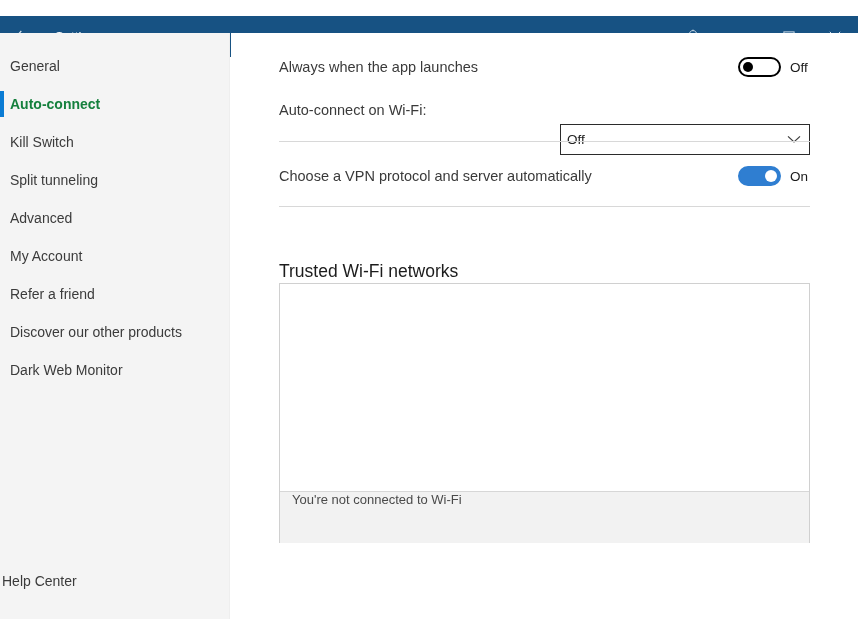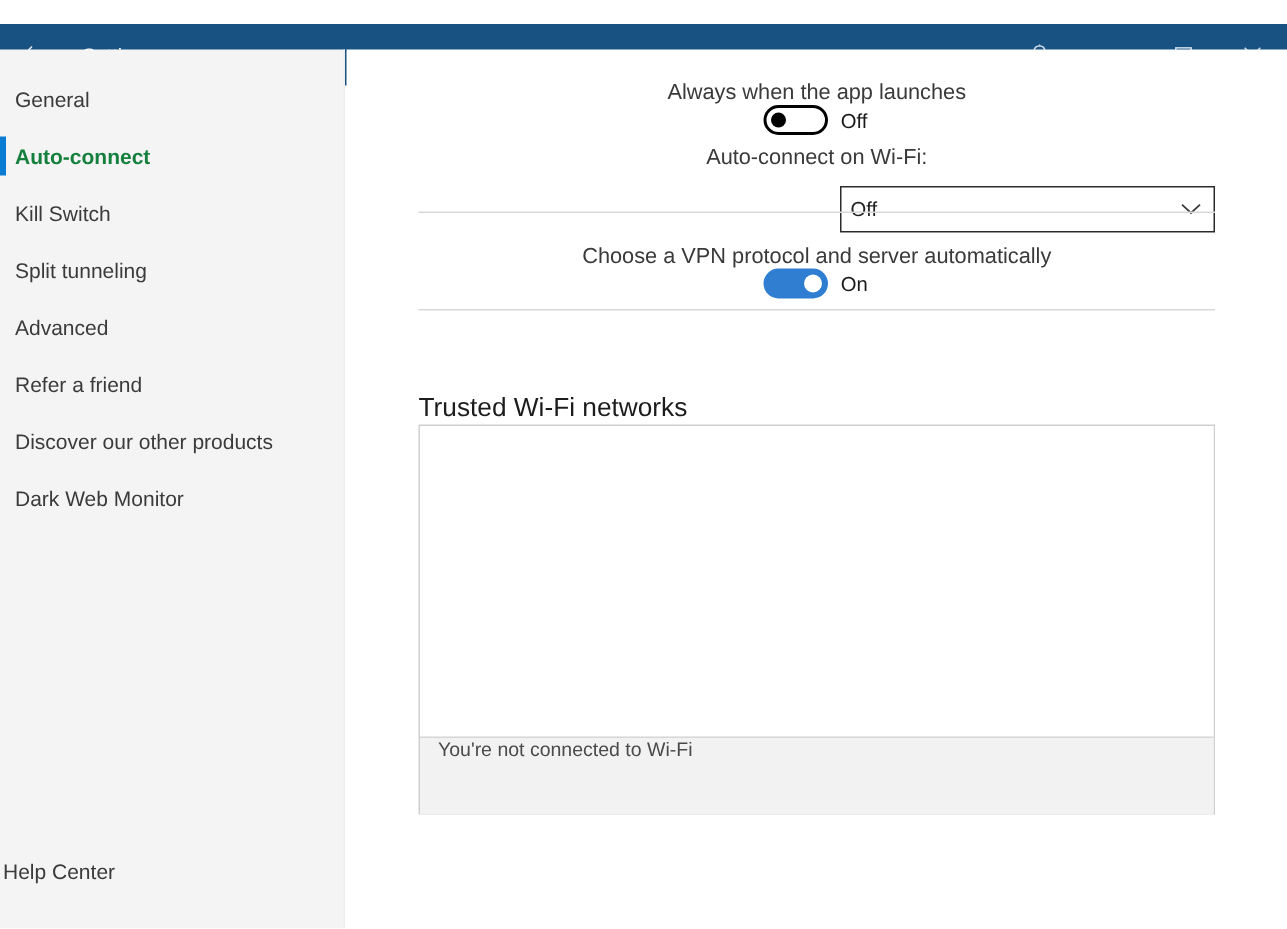--- a/index.html
+++ b/index.html
@@ -85,21 +85,20 @@
     width: 627px; height: 586px;
     background: #ffffff;
   }
 
   .row {
     position: absolute;
     left: 48px;
     width: 531px;
     display: flex;
     align-items: center;
-    flex-direction: column;
   }
   .row-label {
     font-size: 14.5px;
     color: #3a3a3a;
     flex: 1 1 auto;
   }
 
   
   .toggle-wrap { display: flex; align-items: center; gap: 9px; }
   .toggle {
@@ -250,20 +249,23 @@
         <span>Auto-connect</span>
       </div>
       <div class="nav-item">
         <span>Kill Switch</span>
       </div>
       <div class="nav-item">
         <span>Split tunneling</span>
       </div>
       <div class="nav-item">
         <span>Advanced</span>
+      </div>
+      <div class="nav-item">
+        <span>My Account</span>
       </div>
       <div class="nav-item">
         <span>Refer a friend</span>
       </div>
       <div class="nav-item">
         <span>Discover our other products</span>
       </div>
       <div class="nav-item">
         <span>Dark Web Monitor</span>
       </div>

